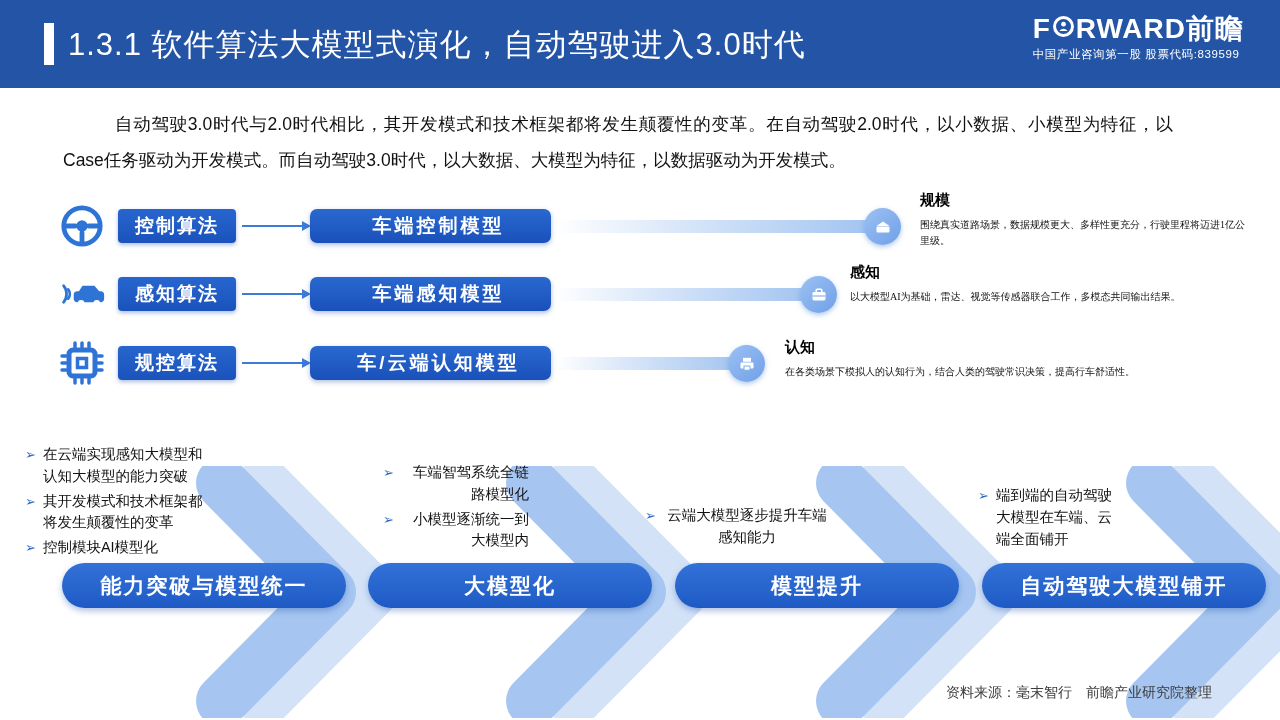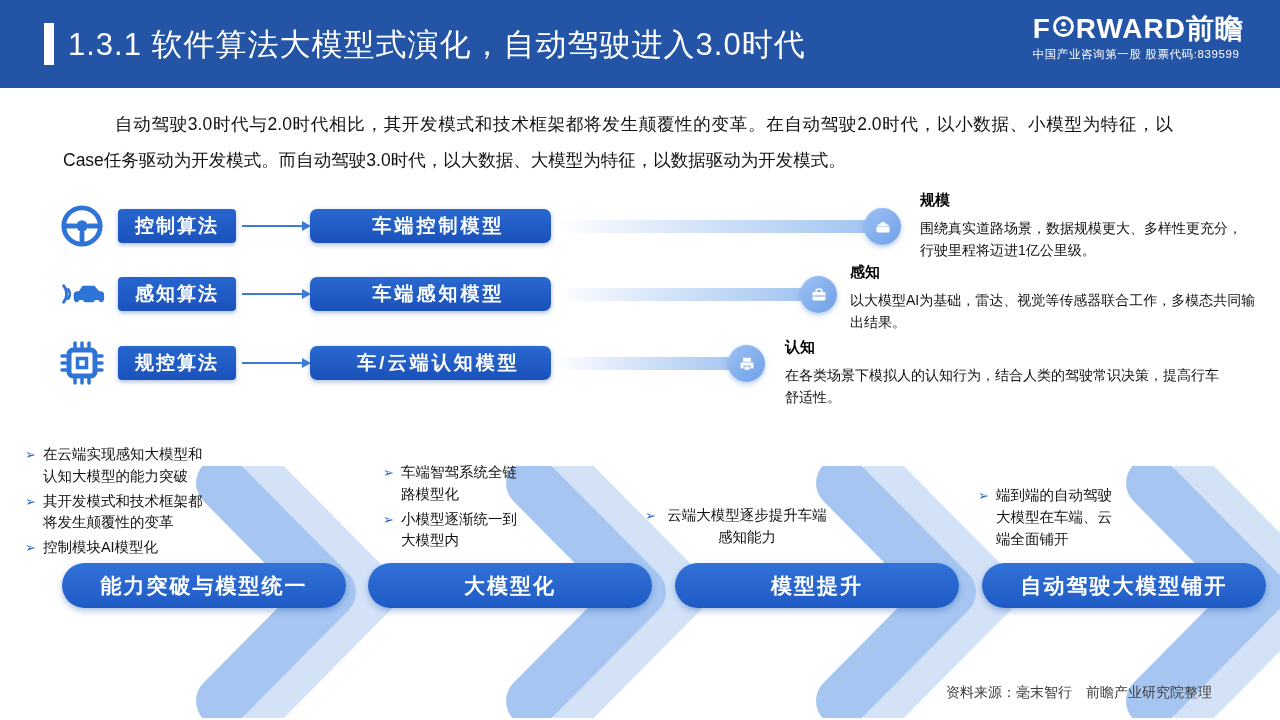--- a/index.html
+++ b/index.html
@@ -33,37 +33,37 @@
   .row3 .flow-arrow { left:554px; width:192px; }
   .result-circle { position:absolute; top:13px; width:37px; height:37px; border-radius:50%; background:linear-gradient(135deg,#9DC1F2,#6FA0E8); display:flex; align-items:center; justify-content:center; box-shadow:0 2px 5px rgba(100,150,220,.5); }
   .row1 .result-circle { left:864px; }
   .row2 .result-circle { left:800px; }
   .row3 .result-circle { left:728px; }
   .result-text { position:absolute; }
   .row1 .result-text { left:920px; top:-4px; width:332px; }
   .row2 .result-text { left:850px; top:0px;  width:408px; }
   .row3 .result-text { left:785px; top:6px; width:440px; }
   .result-text h4 { font-size:15px; font-weight:bold; color:#000; margin-bottom:7px; }
-  .result-text p { font-size:14px; line-height:1.6; color:#111; }
+  .result-text p { font-size:10px; line-height:1.6; color:#111;font-family:Liberation Serif, serif; }
 
   
   .chevron { position:absolute; top:466px; width:220px; height:252px; z-index:1; }
   .c1 { left:176px; } .c2 { left:486px; } .c3 { left:796px; } .c4 { left:1106px; }
 
   
   .stage-list { position:absolute; z-index:2; }
   .s1 { left:25px;  top:444px; }
   .s2 { left:383px; top:462px; }
   .s3 { left:645px; top:505px; }
   .s4 { left:978px; top:485px; }
   .bullet { display:flex; align-items:flex-start; margin-bottom:3px; }
   .marker { color:#2E66C0; font-size:13px; line-height:1.65; margin-right:7px; flex:0 0 auto; }
   .btext { font-size:14.5px; line-height:1.5; color:#111; }
   .s1 .btext { width:168px; }
-  .s2 .btext { width:128px; }
+  .s2 .btext { width:128px;text-align:right; }
   .s3 .btext { width:168px; text-align:center; }
   .s4 .btext { width:128px; }
 
   
   .banner { position:absolute; top:563px; height:45px; border-radius:23px; background:linear-gradient(180deg,#3272D8,#1F5AC4); color:#fff; font-size:21px; font-weight:bold; letter-spacing:2px; display:flex; align-items:center; justify-content:center; z-index:3; box-shadow:0 3px 6px rgba(30,80,170,.35); }
   .b1 { left:62px;  width:284px; }
   .b2 { left:368px; width:284px; }
   .b3 { left:675px; width:284px; }
   .b4 { left:982px; width:284px; }
 

